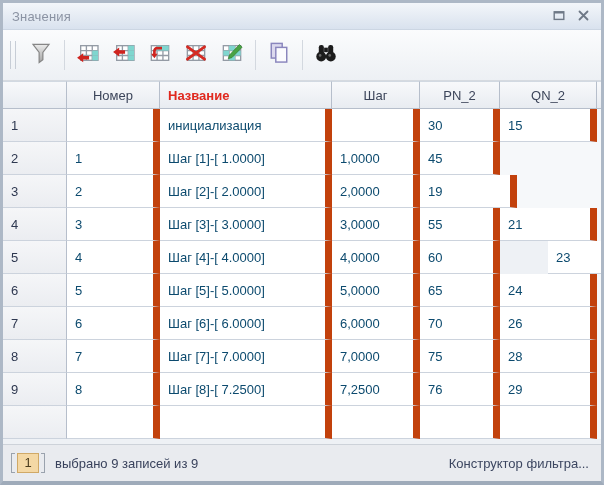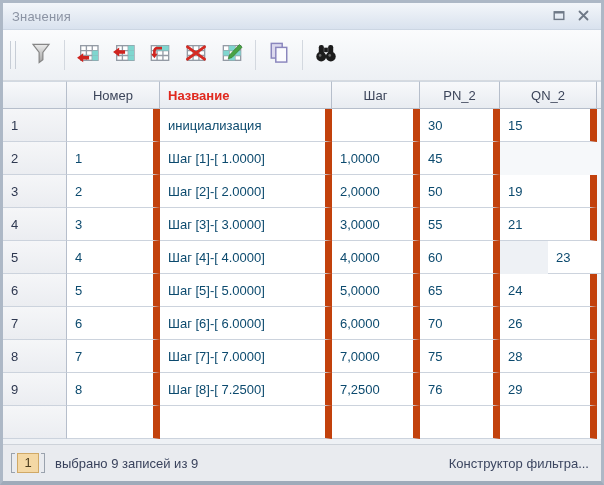--- a/index.html
+++ b/index.html
@@ -194,21 +194,20 @@
           <div class="cell" style="width: 172px; flex: 0 0 172px;">Шаг [1]-[ 1.0000]</div>
           <div class="cell" style="width: 88px; flex: 0 0 88px;">1,0000</div>
           <div class="cell" style="width: 80px; flex: 0 0 80px;">45</div>
           <div class="rfill"></div>
         </div>
         <div class="trow">
           <div class="cell indicator" style="width: 64px; flex: 0 0 64px;">3</div>
           <div class="cell" style="width: 93px; flex: 0 0 93px;">2</div>
           <div class="cell" style="width: 172px; flex: 0 0 172px;">Шаг [2]-[ 2.0000]</div>
           <div class="cell" style="width: 88px; flex: 0 0 88px;">2,0000</div>
-          <div class="cell" style="width: 80px; flex: 0 0 80px;">50</div>
           <div class="cell" style="width: 97px; flex: 0 0 97px;">19</div>
           <div class="rfill"></div>
         </div>
         <div class="trow">
           <div class="cell indicator" style="width: 64px; flex: 0 0 64px;">4</div>
           <div class="cell" style="width: 93px; flex: 0 0 93px;">3</div>
           <div class="cell" style="width: 172px; flex: 0 0 172px;">Шаг [3]-[ 3.0000]</div>
           <div class="cell" style="width: 88px; flex: 0 0 88px;">3,0000</div>
           <div class="cell" style="width: 80px; flex: 0 0 80px;">55</div>
           <div class="cell" style="width: 97px; flex: 0 0 97px;">21</div>

